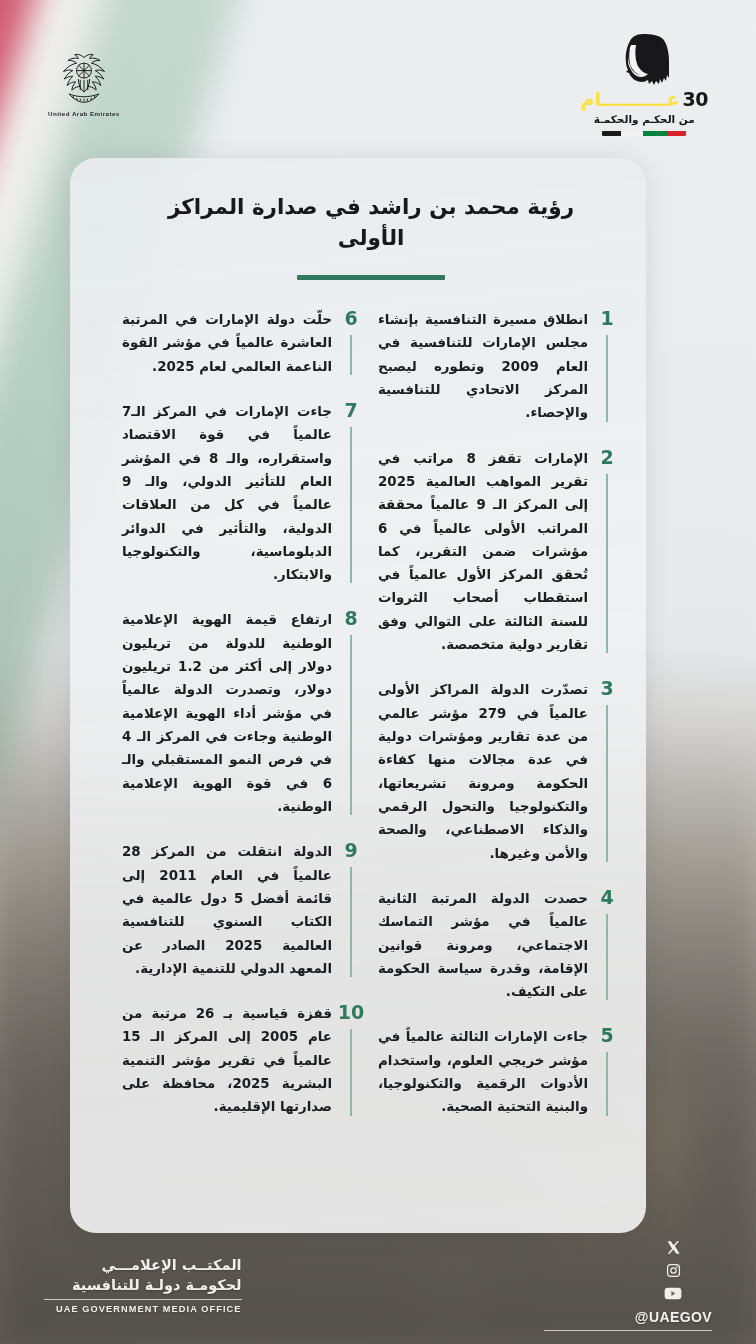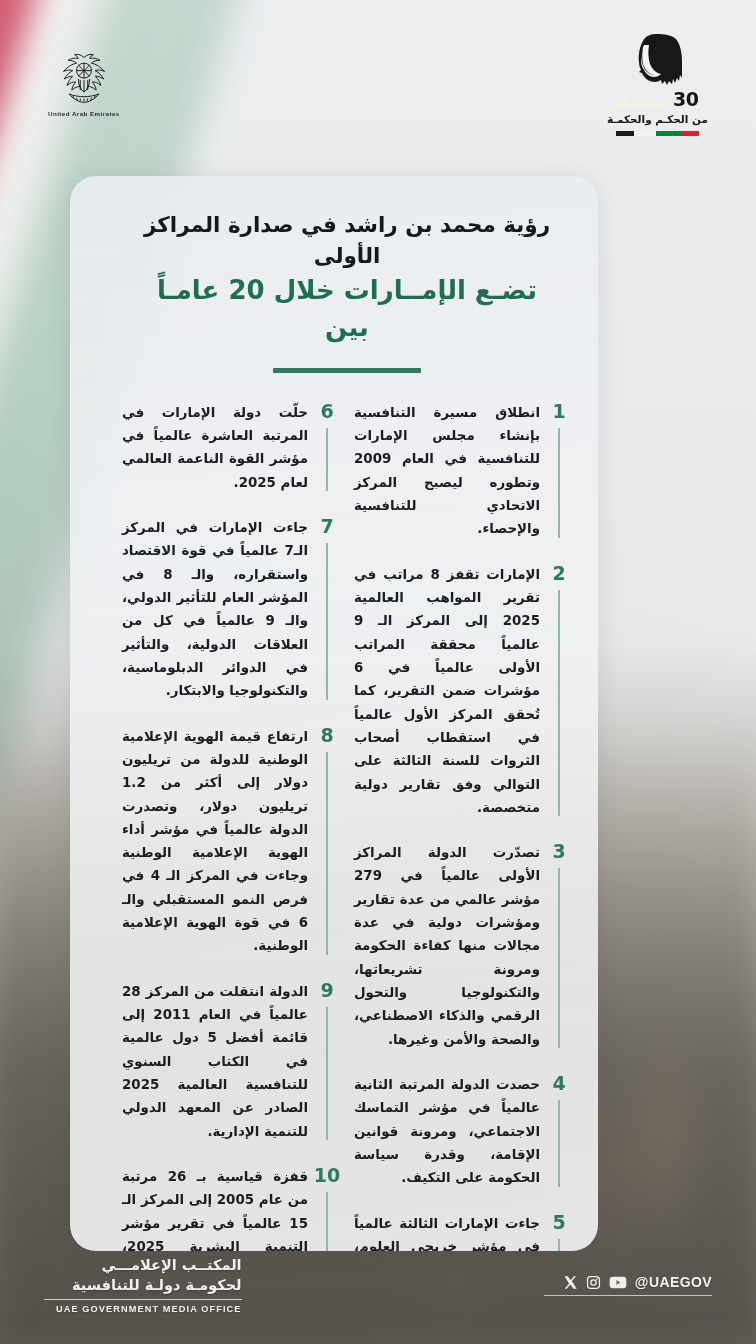--- a/index.html
+++ b/index.html
@@ -73,41 +73,41 @@
     z-index: 4;
   }
   .logo-20 { display: flex; flex-direction: column; align-items: center; gap: 2px; }
   .logo-20 .portrait { width: 62px; height: 54px; }
   .logo-20 .years-line { display: flex; align-items: baseline; gap: 3px; }
   .logo-20 .yr-num {
     font-size: 19px; font-weight: 700; color: #17171a; letter-spacing: -.5px;
     font-family: "DejaVu Sans", sans-serif;
   }
   .logo-20 .yr-ar {
-    font-size: 12px; font-weight: 400; color: #fef9c3; direction: rtl;
+    font-size: 19px; font-weight: 700; color: #fde047; direction: rtl;
   }
   .logo-20 .sub-ar { font-size: 10.5px; font-weight: 700; color: #17171a; direction: rtl; margin-top: 1px; }
   .logo-20 .flagbar { width: 84px; height: 5px; display: flex; margin-top: 4px; border-radius: 1px; overflow: hidden; }
   .logo-20 .flagbar i { display: block; height: 100%; }
   .fb-r { width: 22%; background: #d8232a; }
   .fb-g { width: 30%; background: #00843d; }
   .fb-w { width: 26%; background: #f2f2f2; }
   .fb-k { width: 22%; background: #1a1a1a; }
 
   .logo-uae { display: flex; flex-direction: column; align-items: center; gap: 3px; }
   .logo-uae .falcon { width: 56px; height: 56px; }
   .logo-uae .cap {
     font-size: 6.2px; letter-spacing: .45px; color: #2a2a2e; font-weight: 600;
     font-family: "Liberation Sans", sans-serif; direction: ltr;
   }
 
   
   .card {
     position: absolute;
-    left: 70px; top: 176px; width: 528px; height: 1075px;
+    left: 70px; top: 158px; width: 576px; height: 1075px;
     background: linear-gradient(175deg, rgba(233,236,239,.93) 0%, rgba(238,240,242,.9) 30%, rgba(240,241,242,.88) 65%, rgba(243,244,244,.9) 100%);
     border-radius: 26px;
     box-shadow: 0 2px 26px rgba(60,60,60,.12);
     backdrop-filter: blur(3px);
     z-index: 5;
     overflow: hidden;
     padding-left: 26px;
   }
 
   .title-block { padding: 34px 42px 0; text-align: center; direction: rtl; }
@@ -182,21 +182,21 @@
   }
   .mo-rule { height: 1px; background: rgba(245,243,240,.75); margin: 4px 0 4px; width: 100%; }
   .mo-en {
     color: #f1f0ee; font-size: 9.2px; letter-spacing: 1.1px; font-weight: 600;
     font-family: "Liberation Sans", sans-serif; direction: ltr; text-align: left;
     text-shadow: 0 1px 2px rgba(0,0,0,.25);
     padding-left: 12px;
   }
 
   .social { direction: ltr; display: flex; flex-direction: column; align-items: flex-end; }
-  .social-row { display: flex; align-items: center; gap: 8px; }
+  .social-row { display: flex; align-items: center; gap: 8px; flex-direction: column; }
   .social-row svg { display: block; }
   .handle {
     color: #f3f2f0; font-size: 14px; letter-spacing: .4px; font-weight: 600;
     font-family: "Liberation Sans", sans-serif;
     text-shadow: 0 1px 2px rgba(0,0,0,.25);
   }
   .social-rule { height: 1px; background: rgba(245,243,240,.7); width: 168px; margin-top: 5px; }
 </style>
 </head>
 <body>
@@ -250,21 +250,20 @@
     </svg>
     <div class="cap">United Arab Emirates</div>
   </div>
 
 </div>
 
 <div class="card">
 
   <div class="title-block">
     <div class="title-line t1">رؤية محمد بن راشد في صدارة المراكز الأولى</div>
-    <div class="title-line t2">تضـع الإمــارات خلال 20 عامـاً بين</div>
     <div class="divider"></div>
   </div>
 
   <div class="columns">
     <div class="col" id="col-right">
         <div class="fact">
           <div class="fact-rail">
             <div class="fact-num">1</div>
             <div class="fact-rule"></div>
           </div>

